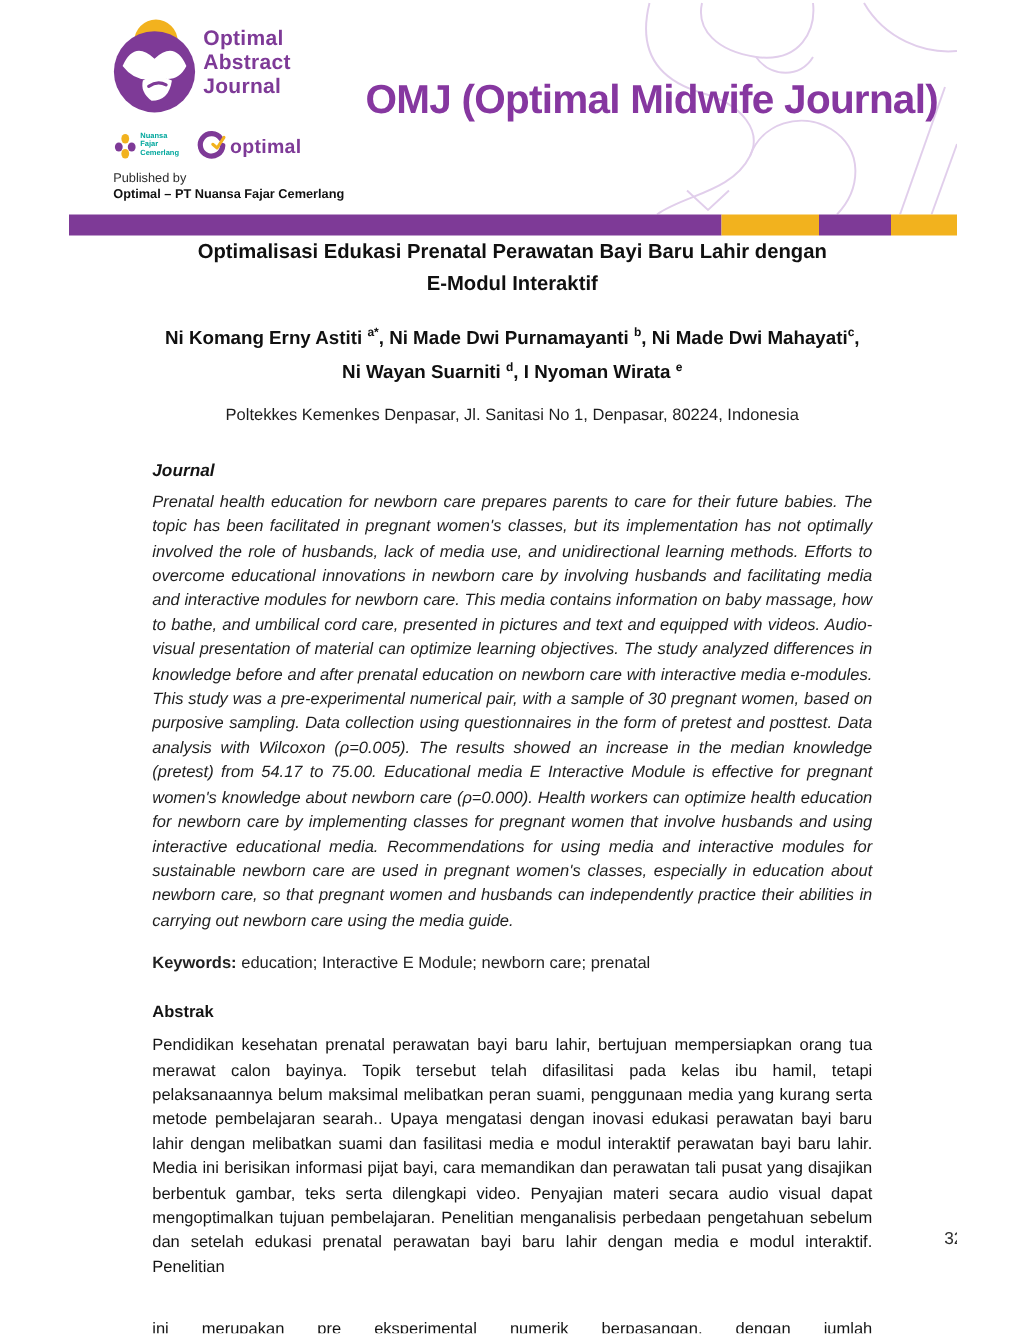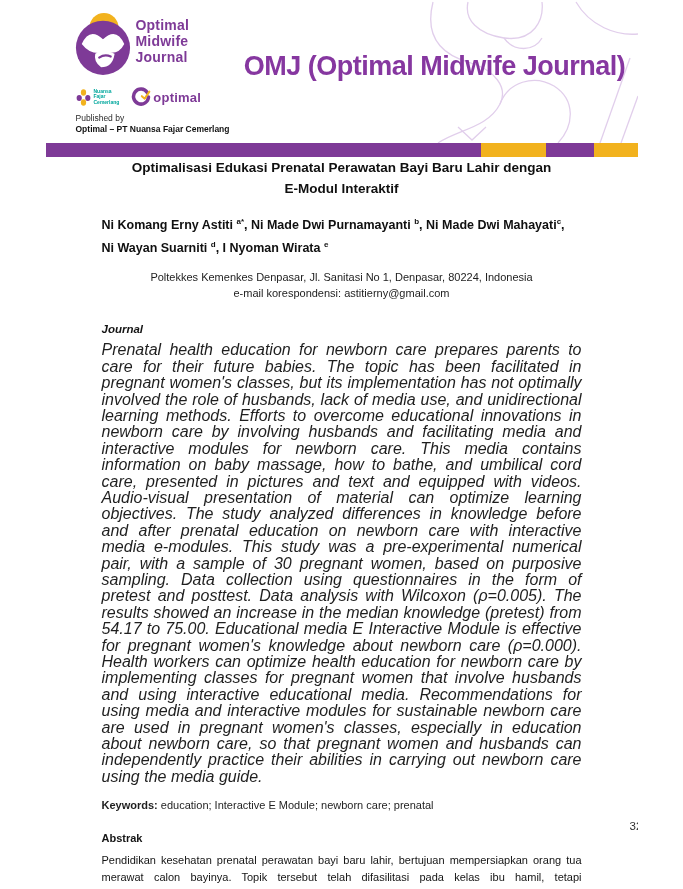--- a/index.html
+++ b/index.html
@@ -56,31 +56,31 @@
   
   main { padding:0 56px; }
 
   .article-title {
     text-align:center;
     font-size:13.5px; line-height:21px; font-weight:bold; color:#101010;
   }
 
   .authors {
     margin-top:13px;
-    text-align:left;
+    text-align:center;
     font-size:12.5px; line-height:19px; font-weight:bold; color:#101010;
   }
   .authors sup { font-size:8px; }
 
   .affiliation-block { margin-top:12px; text-align:center; font-size:11px; line-height:15.5px; color:#1d1d1d; }
 
   .abstract-heading { margin-top:22px; font-size:11.5px; font-weight:bold; font-style:italic; color:#141414; }
   .abstract-en p.body {
     margin-top:7px;
-    font-size:16px; line-height:16.4px;
+    font-size:11px; line-height:16.4px;
     font-style:italic; text-align:justify; color:#1f1f1f;
   }
   .keywords { margin-top:14px; font-size:11px; color:#1f1f1f; }
   .keywords .kw-label { font-weight:bold; }
 
   .abstrak-heading { margin-top:21px; font-size:11px; font-weight:bold; color:#141414; }
   .abstract-id p.body {
     margin-top:8px;
     font-size:11px; line-height:16.4px;
     text-align:justify; text-align-last:justify; color:#141414;
@@ -117,21 +117,21 @@
         <circle cx="31" cy="17" r="15" fill="#f2b21e"></circle>
         <circle cx="30" cy="38" r="28" fill="#7e3a97"></circle>
         <path d="M8 34 Q16 16 30 29 Q44 16 52 34 Q46 46 33 42 Q18 47 8 34 Z" fill="#ffffff"></path>
         <path d="M22 44 Q30 38 42 44 Q40 58 28 58 Q20 52 22 44 Z" fill="#ffffff"></path>
         <path d="M26 48 Q32 44 38 47" stroke="#7e3a97" stroke-width="2.2" fill="none" stroke-linecap="round"></path>
       </svg>
     </div>
 
     <div class="logo-text">
       <div>Optimal</div>
-      <div>Midwife</div>
+      <div>Abstract</div>
       <div>Journal</div>
     </div>
 
     <div class="journal-title">OMJ (Optimal Midwife Journal)</div>
 
     <div class="publisher-logos">
       <div class="nfc-logo">
         <svg width="15" height="17" viewBox="0 0 15 17">
           <ellipse cx="7.5" cy="3.5" rx="2.6" ry="3.2" fill="#f2b21e"></ellipse>
           <ellipse cx="3.2" cy="9" rx="2.6" ry="3.0" fill="#7e3a97"></ellipse>
@@ -174,21 +174,20 @@
       <span>E-Modul Interaktif</span>
     </h1>
 
     <div class="authors">
       <div><span>Ni Komang Erny Astiti </span><sup>a*</sup><span>, Ni Made Dwi Purnamayanti </span><sup>b</sup><span>, Ni Made Dwi Mahayati</span><sup>c</sup><span>,</span></div>
       <div><span>Ni Wayan Suarniti </span><sup>d</sup><span>, I Nyoman Wirata </span><sup>e</sup></div>
     </div>
 
     <div class="affiliation-block">
       <div>Poltekkes Kemenkes Denpasar, Jl. Sanitasi No 1, Denpasar, 80224, Indonesia</div>
-      <div>e-mail korespondensi: astitierny@gmail.com</div>
     </div>
 
     <section class="abstract-en">
       <h2 class="abstract-heading">Journal</h2>
       <p class="body">Prenatal health education for newborn care prepares parents to care for their future babies. The topic has been facilitated in pregnant women's classes, but its implementation has not optimally involved the role of husbands, lack of media use, and unidirectional learning methods. Efforts to overcome educational innovations in newborn care by involving husbands and facilitating media and interactive modules for newborn care. This media contains information on baby massage, how to bathe, and umbilical cord care, presented in pictures and text and equipped with videos. Audio-visual presentation of material can optimize learning objectives. The study analyzed differences in knowledge before and after prenatal education on newborn care with interactive media e-modules. This study was a pre-experimental numerical pair, with a sample of 30 pregnant women, based on purposive sampling. Data collection using questionnaires in the form of pretest and posttest. Data analysis with Wilcoxon (ρ=0.005). The results showed an increase in the median knowledge (pretest) from 54.17 to 75.00. Educational media E Interactive Module is effective for pregnant women's knowledge about newborn care (ρ=0.000). Health workers can optimize health education for newborn care by implementing classes for pregnant women that involve husbands and using interactive educational media. Recommendations for using media and interactive modules for sustainable newborn care are used in pregnant women's classes, especially in education about newborn care, so that pregnant women and husbands can independently practice their abilities in carrying out newborn care using the media guide.</p>
       <p class="keywords"><span class="kw-label">Keywords:</span><span> education; Interactive E Module; newborn care; prenatal</span></p>
     </section>
 
     <section class="abstract-id">
       <h2 class="abstrak-heading">Abstrak</h2>

